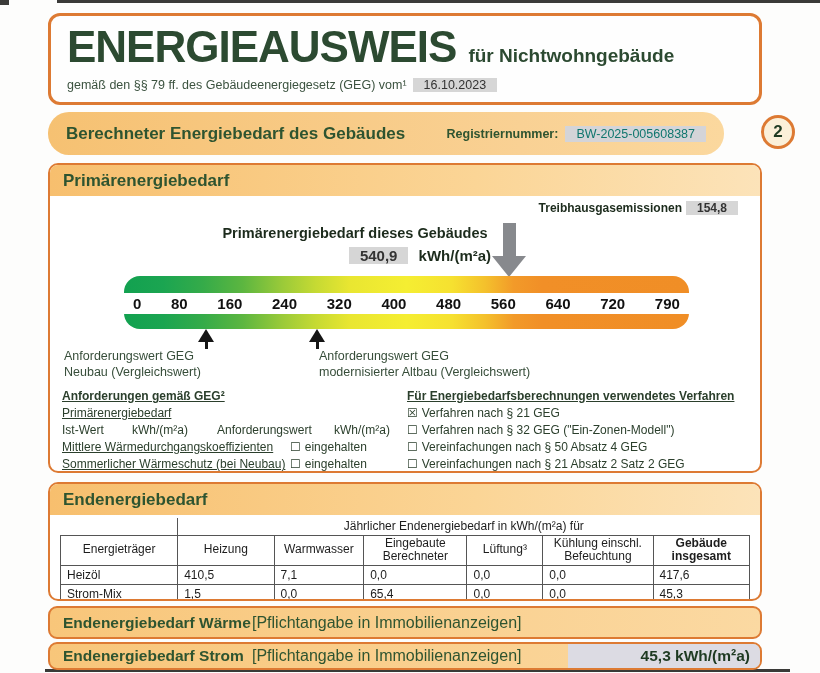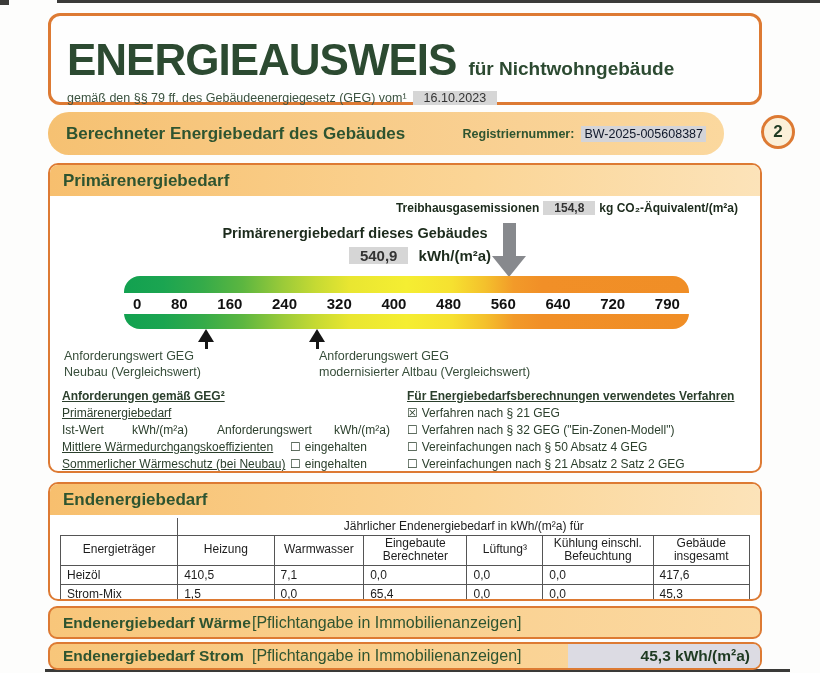--- a/index.html
+++ b/index.html
@@ -6,35 +6,35 @@
   body { background:#ffffff; font-family:"Liberation Sans", sans-serif; }
   .page { position:relative; width:820px; height:673px; background:#fdfdfc; overflow:hidden; }
 
   
   .scan-top { position:absolute; top:0; left:57px; right:0; height:3px; background:#3a3a38; }
   .scan-corner { position:absolute; top:0; left:0; width:9px; height:5px; background:#3c3c3a; }
   .scan-bottom { position:absolute; top:669px; left:45px; width:745px; height:3px; background:#3a3a38; }
 
   
   .hdr-box { position:absolute; left:48px; top:13px; width:714px; height:92px;
-             background:#fefefe; border:3px solid #dd7a33; border-radius:12px; padding:19px 0 0 16px; }
+             background:#fefefe; border:3px solid #dd7a33; border-radius:12px; padding:6px 0 0 16px; }
   .hdr-title-row { display:flex; align-items:baseline; gap:12px; }
   .hdr-title { font-size:44px; font-weight:bold; letter-spacing:-1px; color:#2c4a31; line-height:1.12; }
   .hdr-subtitle { font-size:19px; font-weight:bold; color:#2c4a31; }
   .hdr-law { font-size:12.5px; color:#3c5340; margin-top:7px; display:flex; align-items:center; gap:6px; }
   .chip { background:#d6d6d6; color:#333; padding:0 11px; display:inline-block; }
 
   
   .banner { position:absolute; left:48px; top:112px; width:676px; height:43px; border-radius:21px;
             background:linear-gradient(90deg,#f6c172,#f9d194 70%,#fbd89e);
             display:flex; align-items:center; padding:0 18px; }
   .banner-title { font-size:17px; font-weight:bold; color:#2e5430; }
   .banner-reg { margin-left:auto; display:flex; align-items:center; gap:7px; }
   .banner-reg-label { font-size:12.5px; font-weight:bold; color:#2e5430; }
-  .banner-reg-chip { background:#d4d4d8; color:#0f172a; font-size:12.5px; padding:1px 3px; }
+  .banner-reg-chip { background:#d4d4d8; color:#0f766e; font-size:12.5px; padding:1px 11px; }
   .page-circle { position:absolute; left:761px; top:115px; width:34px; height:34px; border:3px solid #dd7a33;
                  border-radius:50%; background:#fbf0d9; display:flex; align-items:center; justify-content:center;
                  font-size:17px; font-weight:bold; color:#1e3a22; }
 
   
   .section { position:absolute; left:48px; width:714px; background:#fff; border:2.5px solid #dd7a33;
              border-radius:10px; overflow:hidden; }
   .section-hdr { height:31px; line-height:31px; padding-left:13px; font-size:17px; font-weight:bold; color:#2e5430;
                  background:linear-gradient(90deg,#f7bf6e,#fbd596 60%,#fce3b9); }
   .sec-primaer { top:163px; height:310px; }
@@ -83,21 +83,21 @@
   .method-col .line { height:17px; }
 
   
   .ee-table-wrap { padding:3px 10px 0 10px; }
   table.ee { width:100%; border-collapse:collapse; font-size:12px; color:#1d1d1d; table-layout:fixed; }
   table.ee td, table.ee th { border:1px solid #555; padding:1px 6px; font-weight:normal; }
   tr.grp td { border:none; height:17px; }
   tr.grp td.gline { border-right:1px solid #555; }
   tr.grp td.gtitle { text-align:center; font-size:12px; }
   tr.cols th { text-align:center; font-size:12px; height:30px; line-height:1.15; padding:1px 2px; }
-  tr.cols th.bold { font-weight:normal; }
+  tr.cols th.bold { font-weight:bold; }
   tr.datarow td { height:19px; }
   td.num { text-align:left; }
 
   
   .sum-bar { position:absolute; left:48px; width:714px; border:2.5px solid #dd7a33; border-radius:9px;
              background:linear-gradient(90deg,#f8c67a,#fbd9a2); overflow:hidden;
              display:flex; align-items:center; }
   .sum-1 { top:606px; height:33px; } .sum-2 { top:642px; height:28px; }
   .sum-label { font-size:15.5px; font-weight:bold; color:#2e5430; padding-left:13px; width:202px; }
   .sum-note { font-size:16px; color:#2e5430; }
@@ -133,21 +133,20 @@
     </span>
   </div>
   <div class="page-circle">2</div>
 
   <div class="section sec-primaer">
     <div class="section-hdr">Primärenergiebedarf</div>
 
     <div class="ghg-line">
       <span>Treibhausgasemissionen</span>
       <span class="chip">154,8</span>
-      <span>kg CO₂-Äquivalent/(m²a)</span>
     </div>
 
     <div class="bldg-label">Primärenergiebedarf dieses Gebäudes</div>
     <div class="bldg-value">
       <span class="chip">540,9</span>
       <span>kWh/(m²a)</span>
     </div>
 
     <div class="big-arrow-shaft"></div>
     <div class="big-arrow-head"></div>

